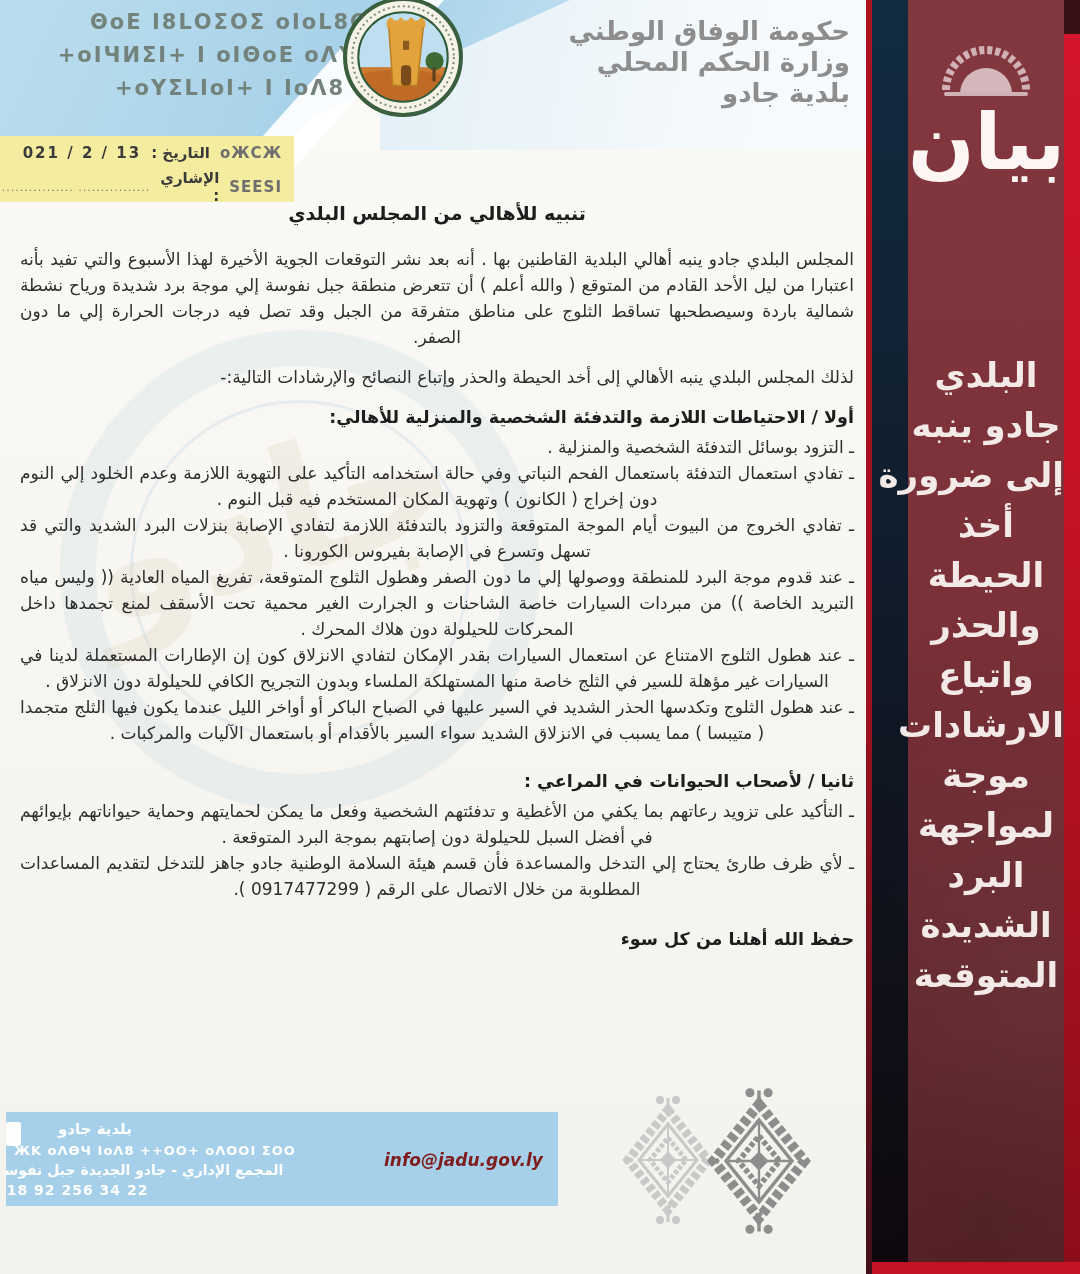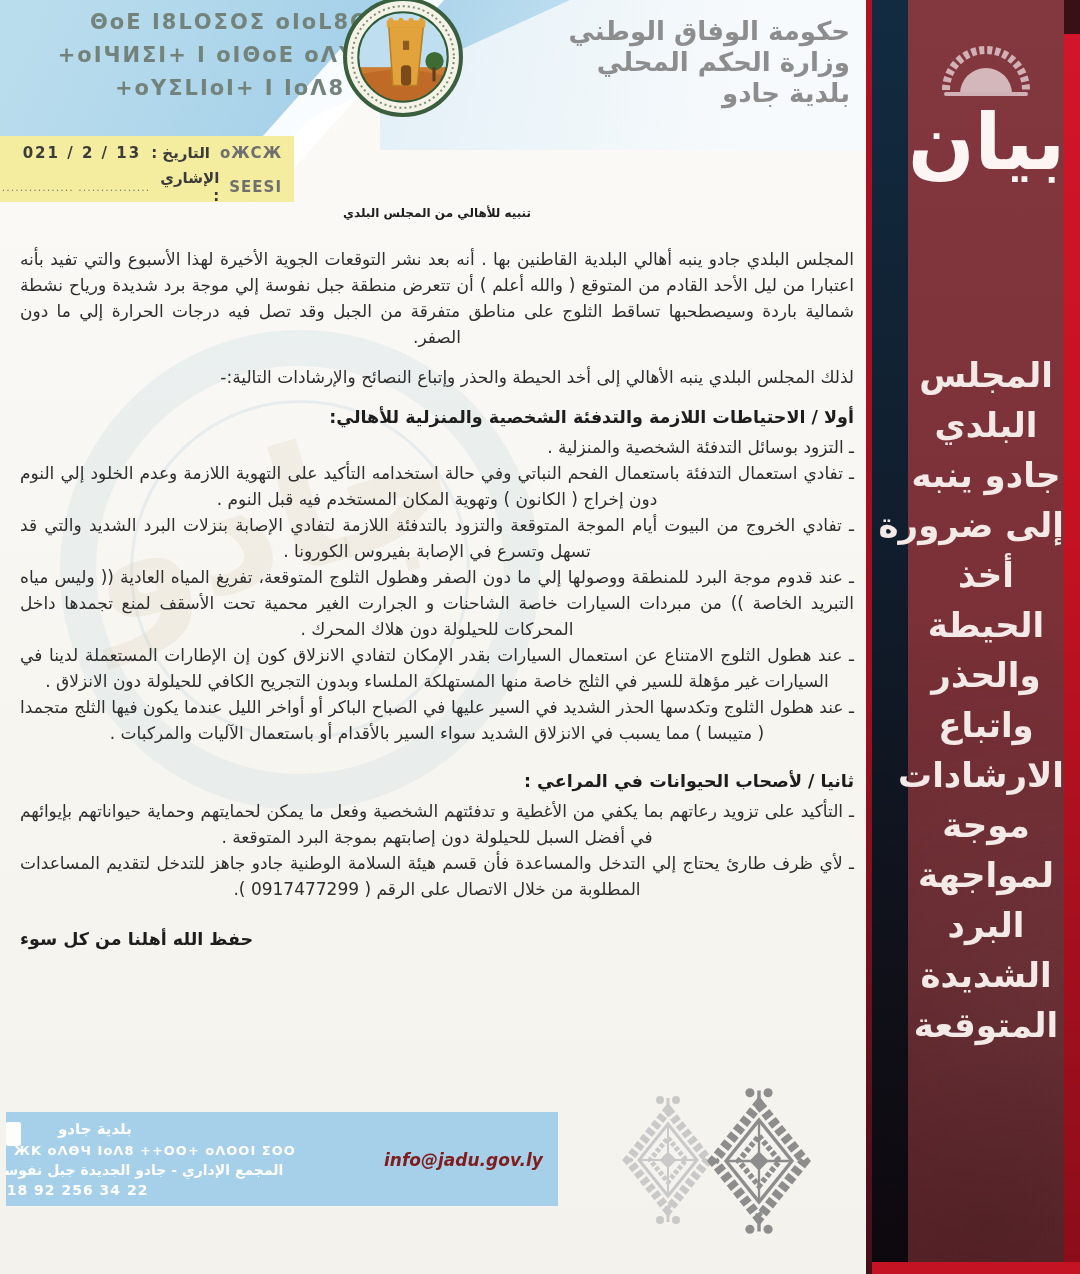--- a/index.html
+++ b/index.html
@@ -37,28 +37,28 @@
 
   .wm-ring{ position:absolute; left:60px; top:330px; width:480px; height:480px;
             border:36px solid rgba(150,190,214,.14); border-radius:50%; }
   .wm-ring2{ position:absolute; left:130px; top:400px; width:340px; height:340px;
              border:3px solid rgba(150,190,214,.18); border-radius:50%; }
   .wm-word{ position:absolute; left:80px; top:420px; font-size:170px; font-weight:bold;
             color:rgba(208,186,148,.16); transform:rotate(-16deg); }
 
   .content{ position:absolute; top:200px; left:20px; width:834px; direction:rtl;
             color:#2e2e2e; font-size:17px; line-height:26px; }
-  .title{ text-align:center; font-weight:bold; font-size:12px; color:#1d1d1d; margin:0 0 20px; }
+  .title{ text-align:center; font-weight:bold; font-size:19px; color:#1d1d1d; margin:0 0 20px; }
   p.block{ margin:0 0 14px; text-align:justify; text-align-last:center; }
   p.single{ margin:0 0 14px; }
   h3.sec{ font-size:17.5px; margin:6px 0 4px; font-weight:bold; color:#1d1d1d; }
   p.bullet{ margin:0; text-align:justify; text-align-last:center; }
   p.bullet.right{ text-align-last:right; }
   .gap{ height:16px; }
-  .closing{ margin-top:24px; text-align:left; font-weight:bold; font-size:17.5px; color:#1d1d1d; }
+  .closing{ margin-top:24px; text-align:right; font-weight:bold; font-size:17.5px; color:#1d1d1d; }
 
   .footer{ position:absolute; left:6px; top:1112px; width:552px; height:94px;
            background:#a6d0e9; overflow:hidden; }
   .f-logo{ position:absolute; left:0; top:10px; width:15px; height:24px; background:#fdfdfd; border-radius:2px; }
   .f1{ position:absolute; left:52px; top:8px; font-weight:bold; font-size:15px; color:#fff; }
   .f2{ position:absolute; left:8px; top:31px; font-size:13px; color:#fff; letter-spacing:1px; font-weight:bold; }
   .f3{ position:absolute; left:-10px; top:50px; font-size:14px; color:#fff; font-weight:bold; direction:rtl; }
   .f4{ position:absolute; left:-10px; top:70px; font-size:14px; color:#fff; font-weight:bold; letter-spacing:1px; }
   .f-email{ position:absolute; left:378px; top:38px; font-size:17px; font-weight:bold; font-style:italic; color:#7f1d1d; }
 
@@ -235,21 +235,20 @@
       <svg width="100" height="62" viewBox="0 0 100 62">
         <path d="M24 48 A26 26 0 0 1 76 48 Z" fill="#dcc2c5"></path>
         <path d="M10 44 A40 40 0 0 1 90 44" fill="none" stroke="#d7bcc0" stroke-width="8" stroke-dasharray="5 3"></path>
         <rect x="8" y="46" width="84" height="4" rx="2" fill="#d7bcc0"></rect>
       </svg>
     </div>
 
     <div class="sb-title">بيان</div>
 
     <div class="sb-words">
-      <div>المجلس</div>
       <div>البلدي</div>
       <div>جادو ينبه</div>
       <div>إلى ضرورة</div>
       <div>أخذ</div>
       <div>الحيطة</div>
       <div>والحذر</div>
       <div>واتباع</div>
       <div>الارشادات</div>
       <div>موجة</div>
       <div>لمواجهة</div>

